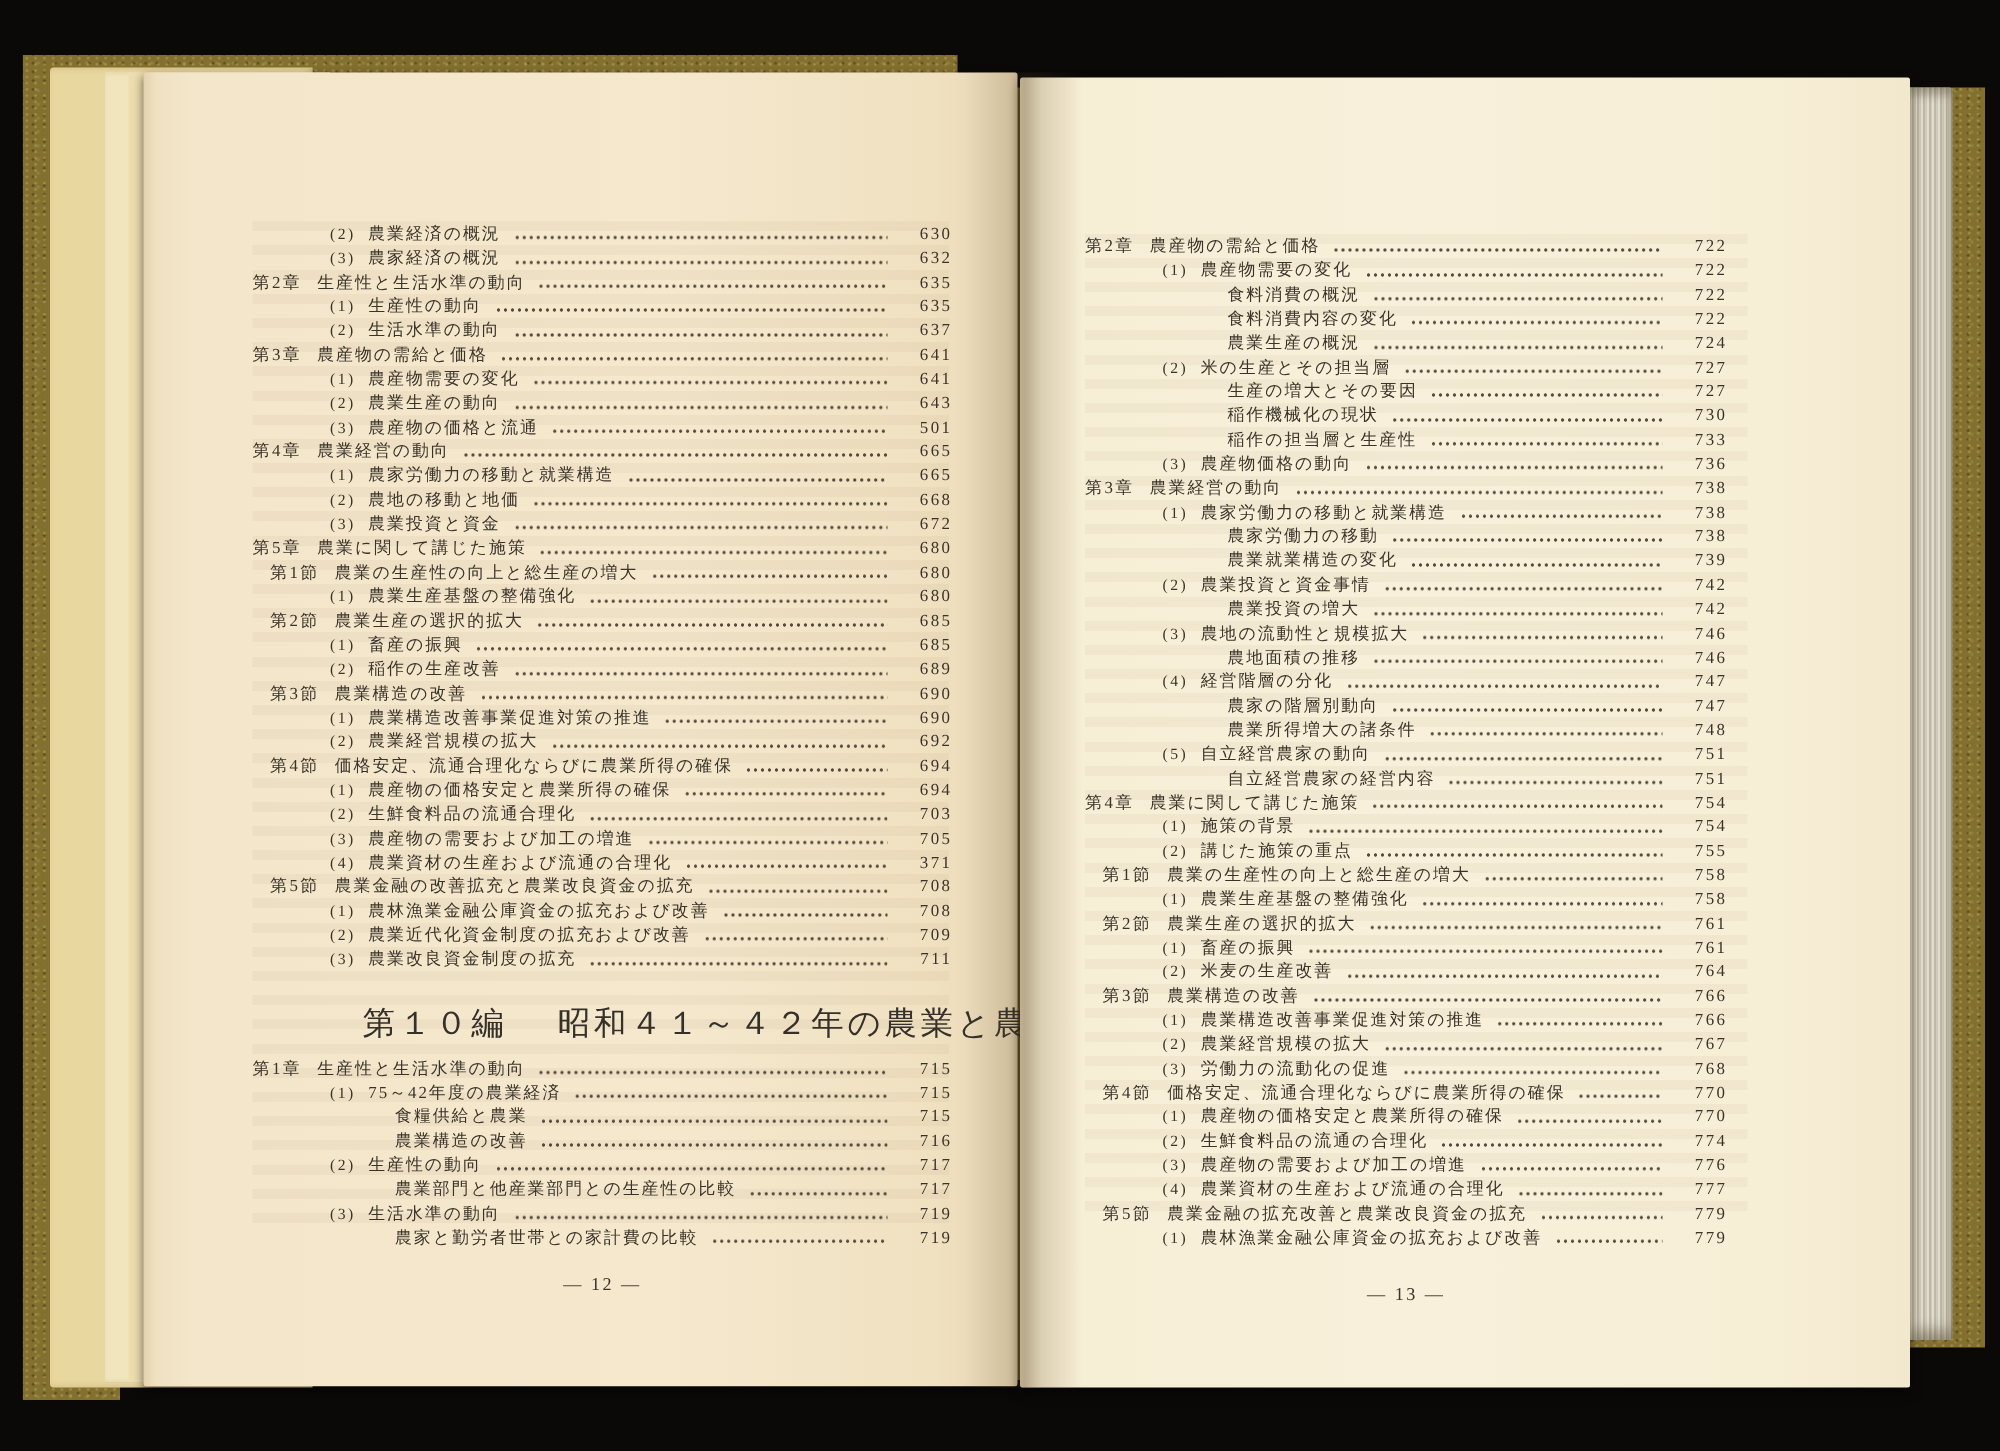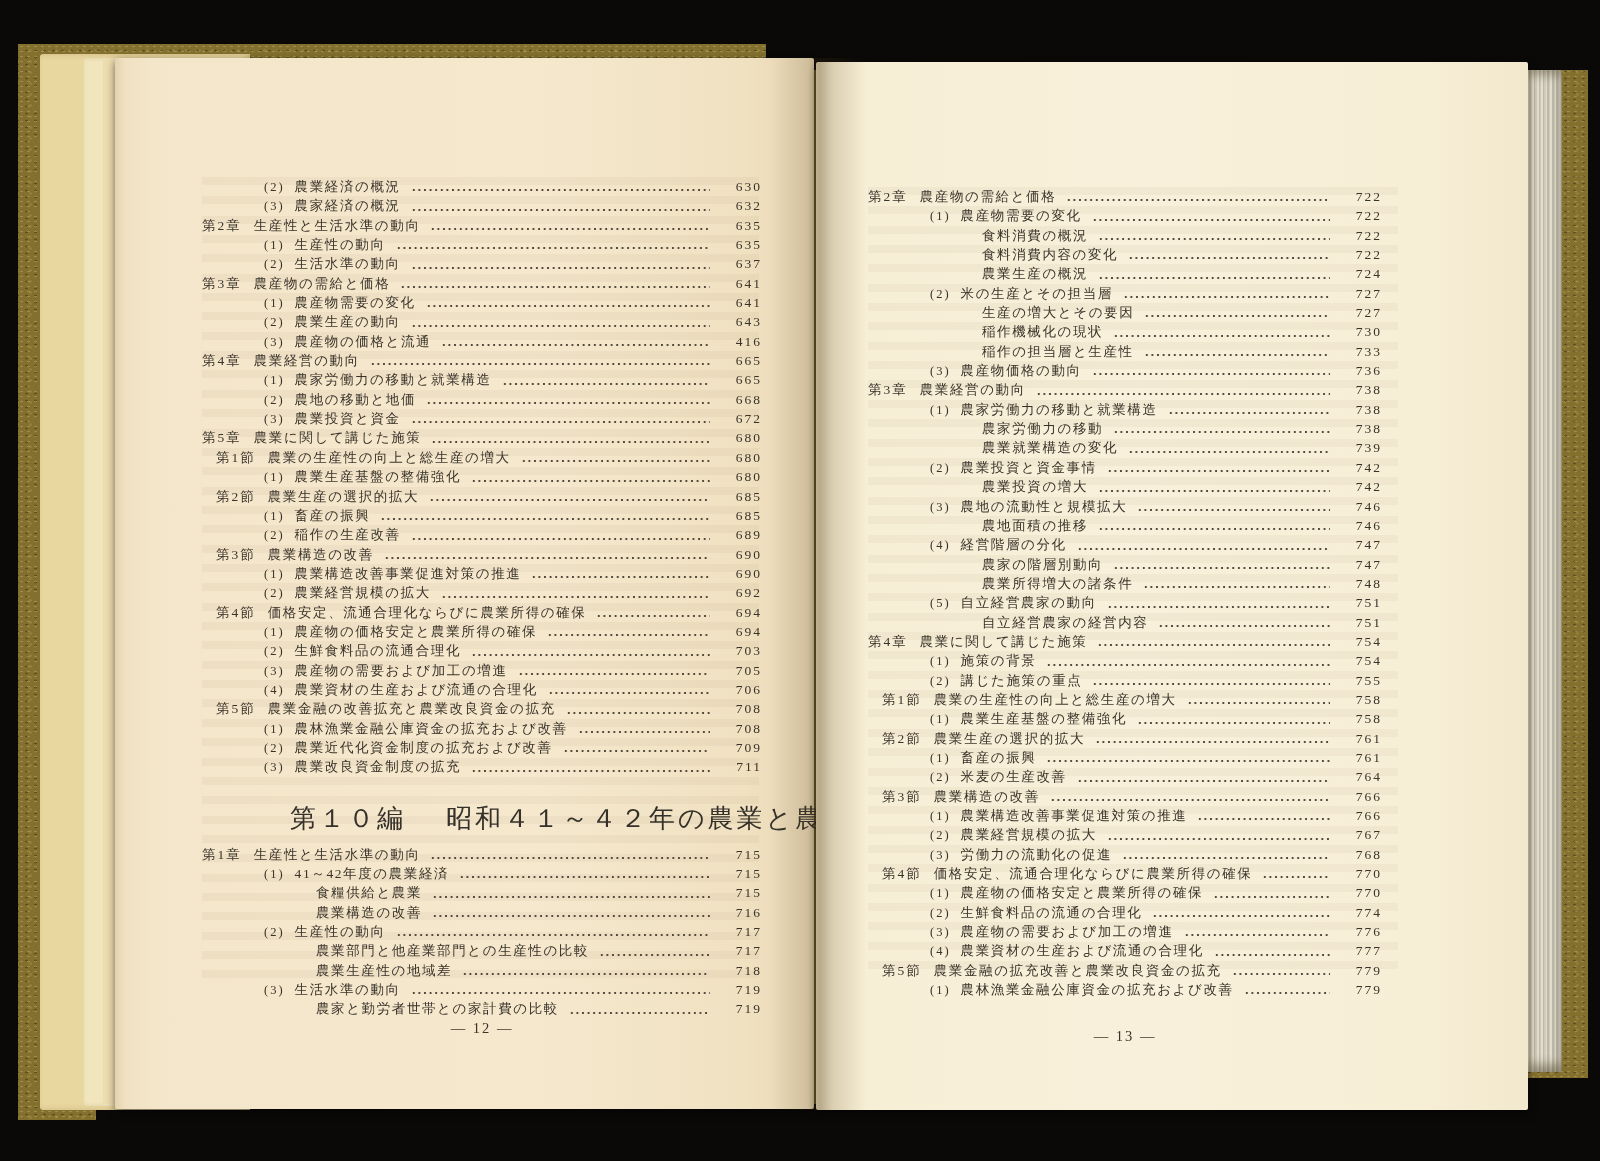--- a/index.html
+++ b/index.html
@@ -135,21 +135,21 @@
         <div class="row item">
           <span class="no">(2)</span>
           <span class="label">農業生産の動向</span>
           <span class="leader"></span>
           <span class="pg">643</span>
         </div>
         <div class="row item">
           <span class="no">(3)</span>
           <span class="label">農産物の価格と流通</span>
           <span class="leader"></span>
-          <span class="pg">416</span>
+          <span class="pg">501</span>
         </div>
         <div class="row ch">
           <span class="no">第4章</span>
           <span class="label">農業経営の動向</span>
           <span class="leader"></span>
           <span class="pg">665</span>
         </div>
         <div class="row item">
           <span class="no">(1)</span>
           <span class="label">農家労働力の移動と就業構造</span>
@@ -243,21 +243,21 @@
         <div class="row item">
           <span class="no">(3)</span>
           <span class="label">農産物の需要および加工の増進</span>
           <span class="leader"></span>
           <span class="pg">705</span>
         </div>
         <div class="row item">
           <span class="no">(4)</span>
           <span class="label">農業資材の生産および流通の合理化</span>
           <span class="leader"></span>
-          <span class="pg">706</span>
+          <span class="pg">371</span>
         </div>
         <div class="row sec">
           <span class="no">第5節</span>
           <span class="label">農業金融の改善拡充と農業改良資金の拡充</span>
           <span class="leader"></span>
           <span class="pg">708</span>
         </div>
         <div class="row item">
           <span class="no">(1)</span>
           <span class="label">農林漁業金融公庫資金の拡充および改善</span>
@@ -278,21 +278,21 @@
         </div>
         <div class="part"><span class="part-no">第１０編</span><span class="part-title">昭和４１～４２年の農業と農政</span></div>
         <div class="row ch">
           <span class="no">第1章</span>
           <span class="label">生産性と生活水準の動向</span>
           <span class="leader"></span>
           <span class="pg">715</span>
         </div>
         <div class="row item">
           <span class="no">(1)</span>
-          <span class="label">41～42年度の農業経済</span>
+          <span class="label">75～42年度の農業経済</span>
           <span class="leader"></span>
           <span class="pg">715</span>
         </div>
         <div class="row sub">
           <span class="label">食糧供給と農業</span>
           <span class="leader"></span>
           <span class="pg">715</span>
         </div>
         <div class="row sub">
           <span class="label">農業構造の改善</span>
@@ -302,25 +302,20 @@
         <div class="row item">
           <span class="no">(2)</span>
           <span class="label">生産性の動向</span>
           <span class="leader"></span>
           <span class="pg">717</span>
         </div>
         <div class="row sub">
           <span class="label">農業部門と他産業部門との生産性の比較</span>
           <span class="leader"></span>
           <span class="pg">717</span>
-        </div>
-        <div class="row sub">
-          <span class="label">農業生産性の地域差</span>
-          <span class="leader"></span>
-          <span class="pg">718</span>
         </div>
         <div class="row item">
           <span class="no">(3)</span>
           <span class="label">生活水準の動向</span>
           <span class="leader"></span>
           <span class="pg">719</span>
         </div>
         <div class="row sub">
           <span class="label">農家と勤労者世帯との家計費の比較</span>
           <span class="leader"></span>

